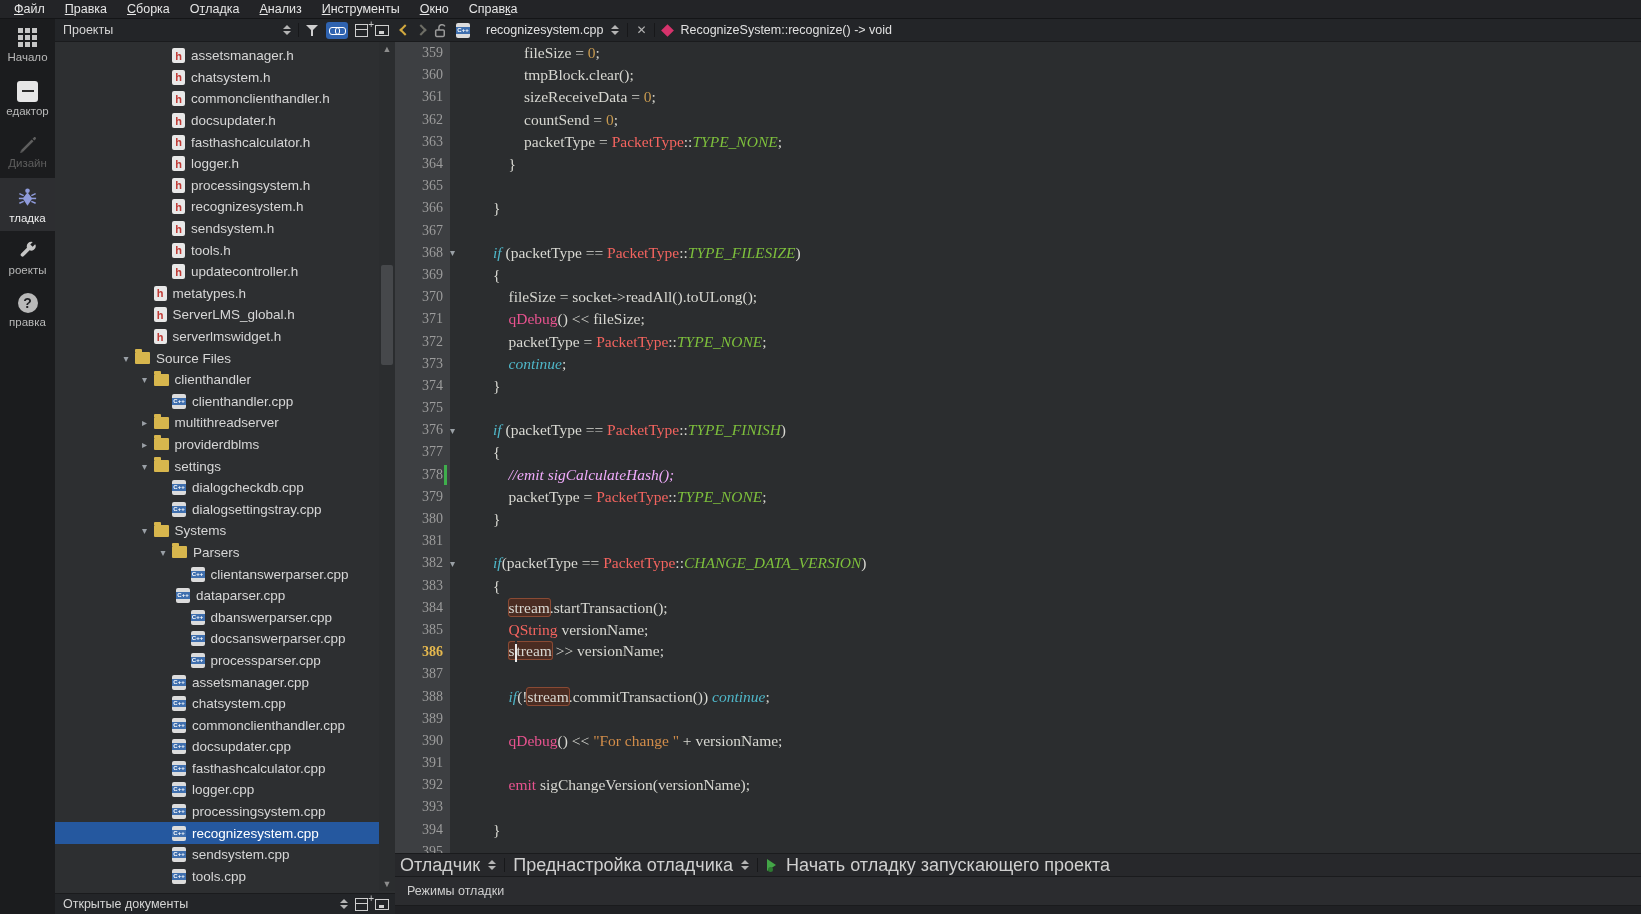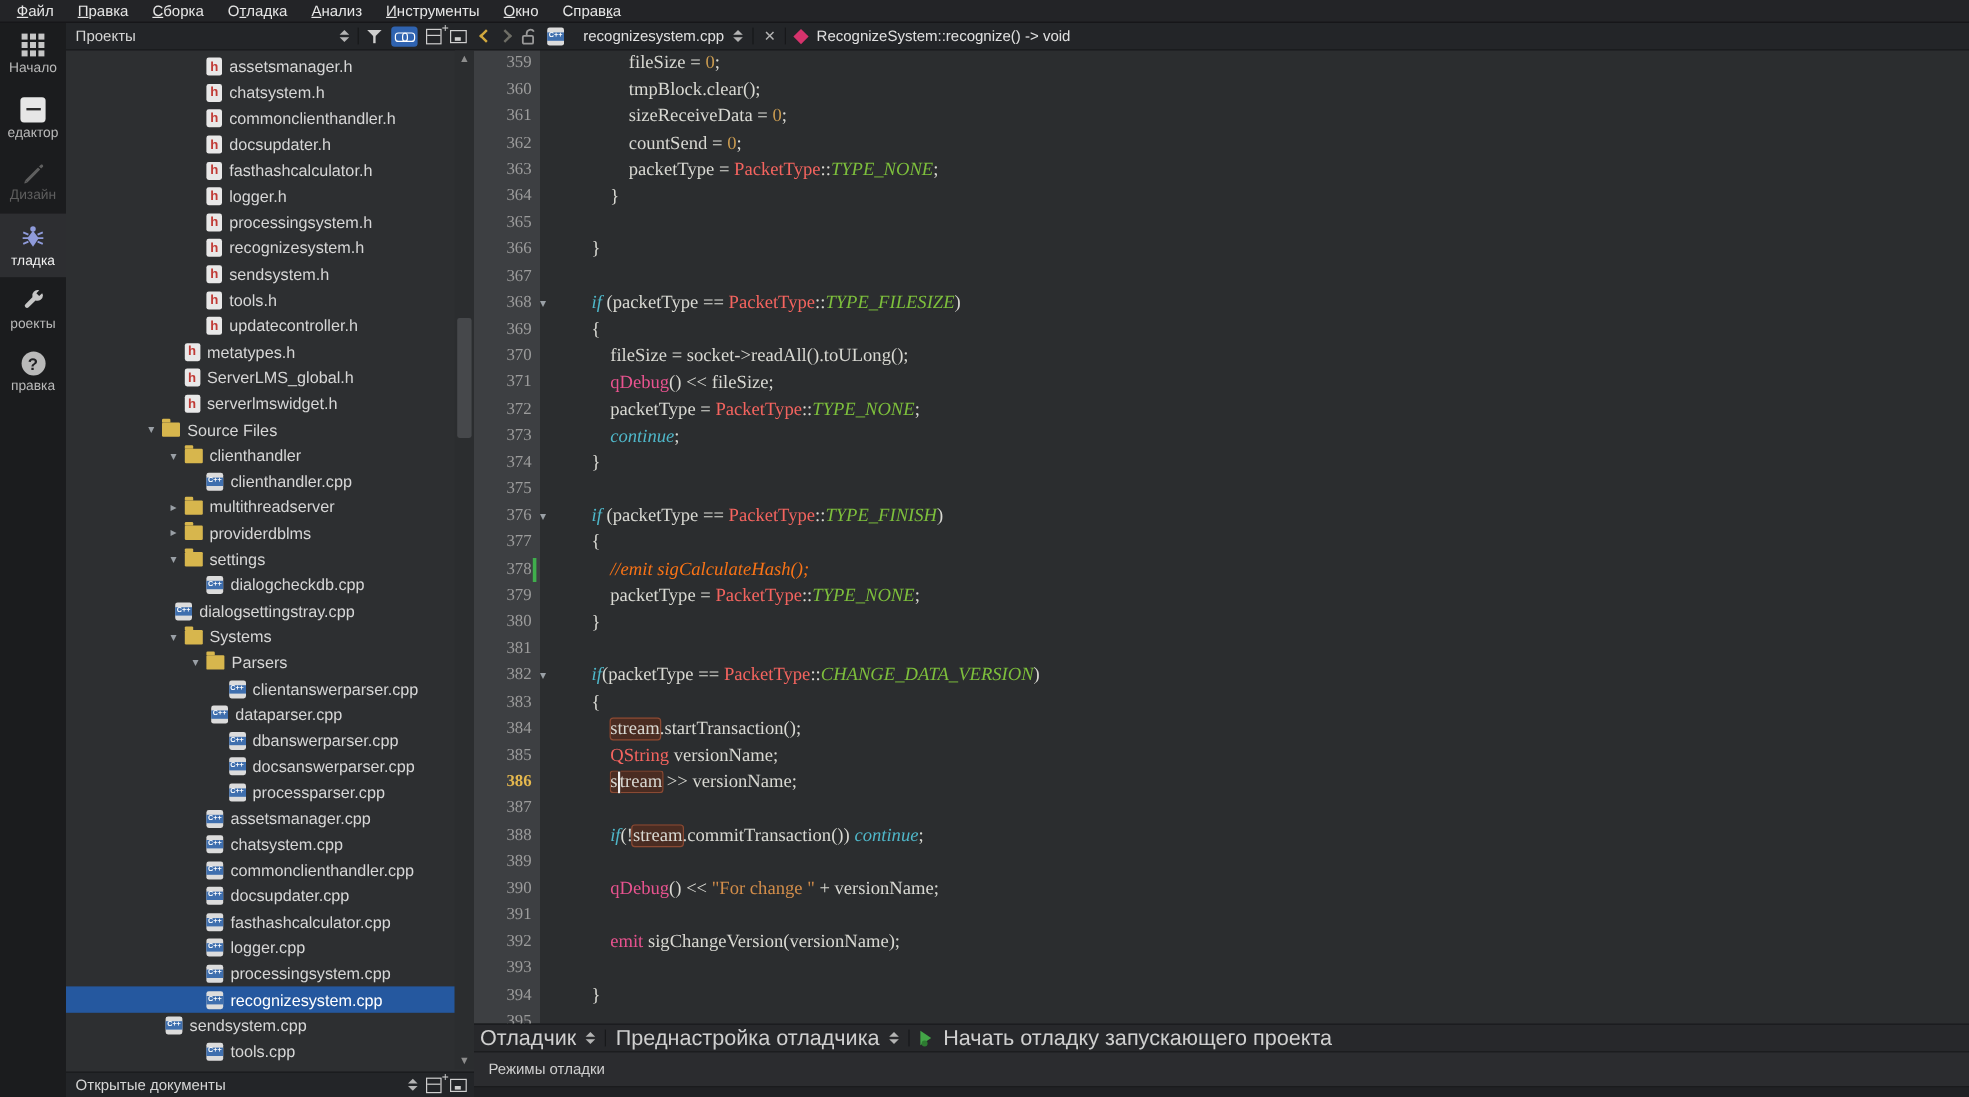--- a/index.html
+++ b/index.html
@@ -88,21 +88,21 @@
   .cl-num { width:48px; flex:none; text-align:right; color:#9c9c9c; font-size:14px; z-index:1;}
   .cl-num.cur { color:#e5b84e; font-weight:bold; }
   .cl-bar { position:absolute; left:49px; top:1px; width:3px; height:20px; background:#3fae4c; }
   .cl-fold { width:19px; flex:none; text-align:center; font-size:10px; color:#9aa0a6; }
   .s-kw { color:#4fb7c9; font-style:italic; }
   .s-macro { color:#e8538f; }
   .s-type { color:#f4645f; }
   .s-enum { color:#7dbf3c; font-style:italic; }
   .s-num { color:#c89a50; }
   .s-str { color:#d28d4a; }
-  .s-comment { color:#f97316; font-style:italic; }
+  .s-comment { color:#f0abfc; font-style:italic; }
   .s-hl { background:#4a2c22; border:1px solid #8a4a34; border-radius:3px; margin:0 -1px; }
   .s-hl-l { background:#4a2c22; border:1px solid #8a4a34; border-right:none; border-radius:3px 0 0 3px; margin-left:-1px; }
   .s-hl-r { background:#4a2c22; border:1px solid #8a4a34; border-left:none; border-radius:0 3px 3px 0; margin-right:-1px; }
   .s-caret { display:inline-block; width:0; height:18px; border-left:2px solid #ececec; vertical-align:middle; background:#4a2c22;}
   
   #debugbar { position:absolute; left:0; top:834px; width:1246px; height:23px; background:#27282b;
               border-top:1px solid #1a1b1d; display:flex; align-items:center; gap:8px; padding-left:5px;
               color:#cfcfcf; font-size:18px; }
   .play-debug { position:relative; width:12px; height:12px; flex:none;}
   .play-debug::before { content:""; position:absolute; left:1px; top:0; width:0; height:0;
@@ -338,21 +338,21 @@
         <span class="fi fi-folder"></span>
         <span>settings</span>
       </div>
       <div class="tree-row" style="padding-left: 99px;">
         <span class="tr-arrow"></span>
         <span class="fi fi-cpp">
           <span class="band">C++</span>
         </span>
         <span>dialogcheckdb.cpp</span>
       </div>
-      <div class="tree-row" style="padding-left: 73px;">
+      <div class="tree-row" style="padding-left: 99px;">
         <span class="tr-arrow"></span>
         <span class="fi fi-cpp">
           <span class="band">C++</span>
         </span>
         <span>dialogsettingstray.cpp</span>
       </div>
       <div class="tree-row" style="padding-left: 80.5px;">
         <span class="tr-arrow">▾</span>
         <span class="fi fi-folder"></span>
         <span>Systems</span>
@@ -446,21 +446,21 @@
         </span>
         <span>processingsystem.cpp</span>
       </div>
       <div class="tree-row sel" style="padding-left: 99px;">
         <span class="tr-arrow"></span>
         <span class="fi fi-cpp">
           <span class="band">C++</span>
         </span>
         <span>recognizesystem.cpp</span>
       </div>
-      <div class="tree-row" style="padding-left: 65px;">
+      <div class="tree-row" style="padding-left: 99px;">
         <span class="tr-arrow"></span>
         <span class="fi fi-cpp">
           <span class="band">C++</span>
         </span>
         <span>sendsystem.cpp</span>
       </div>
       <div class="tree-row" style="padding-left: 99px;">
         <span class="tr-arrow"></span>
         <span class="fi fi-cpp">
           <span class="band">C++</span>

